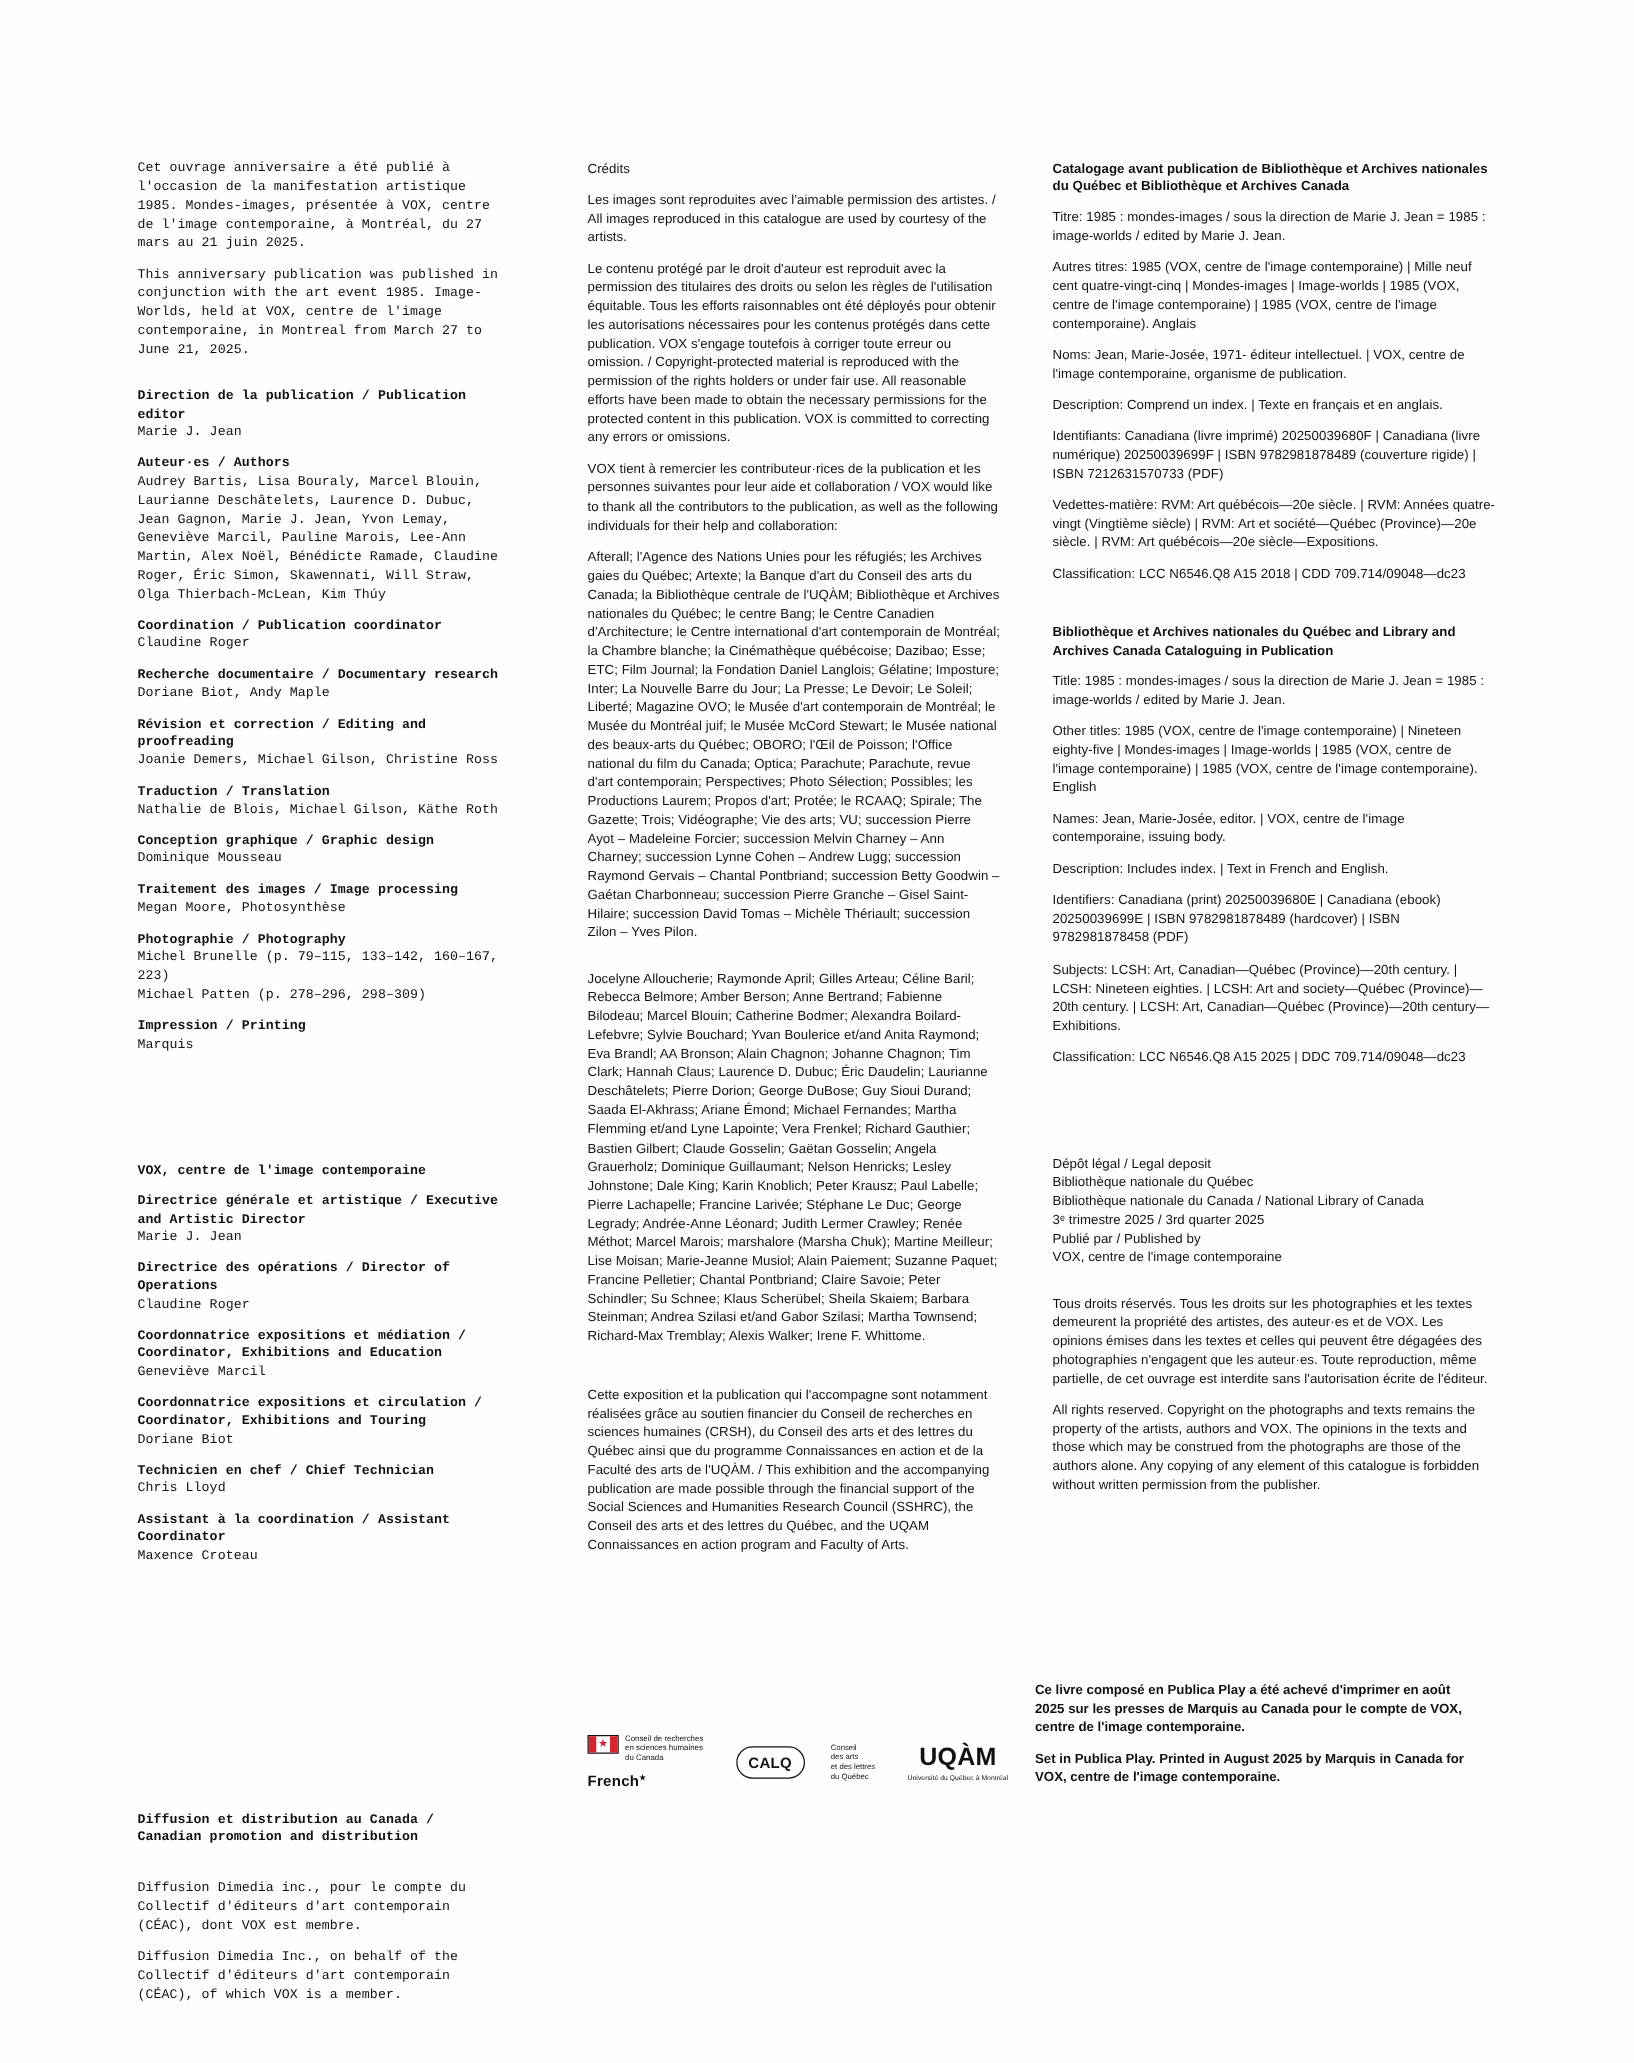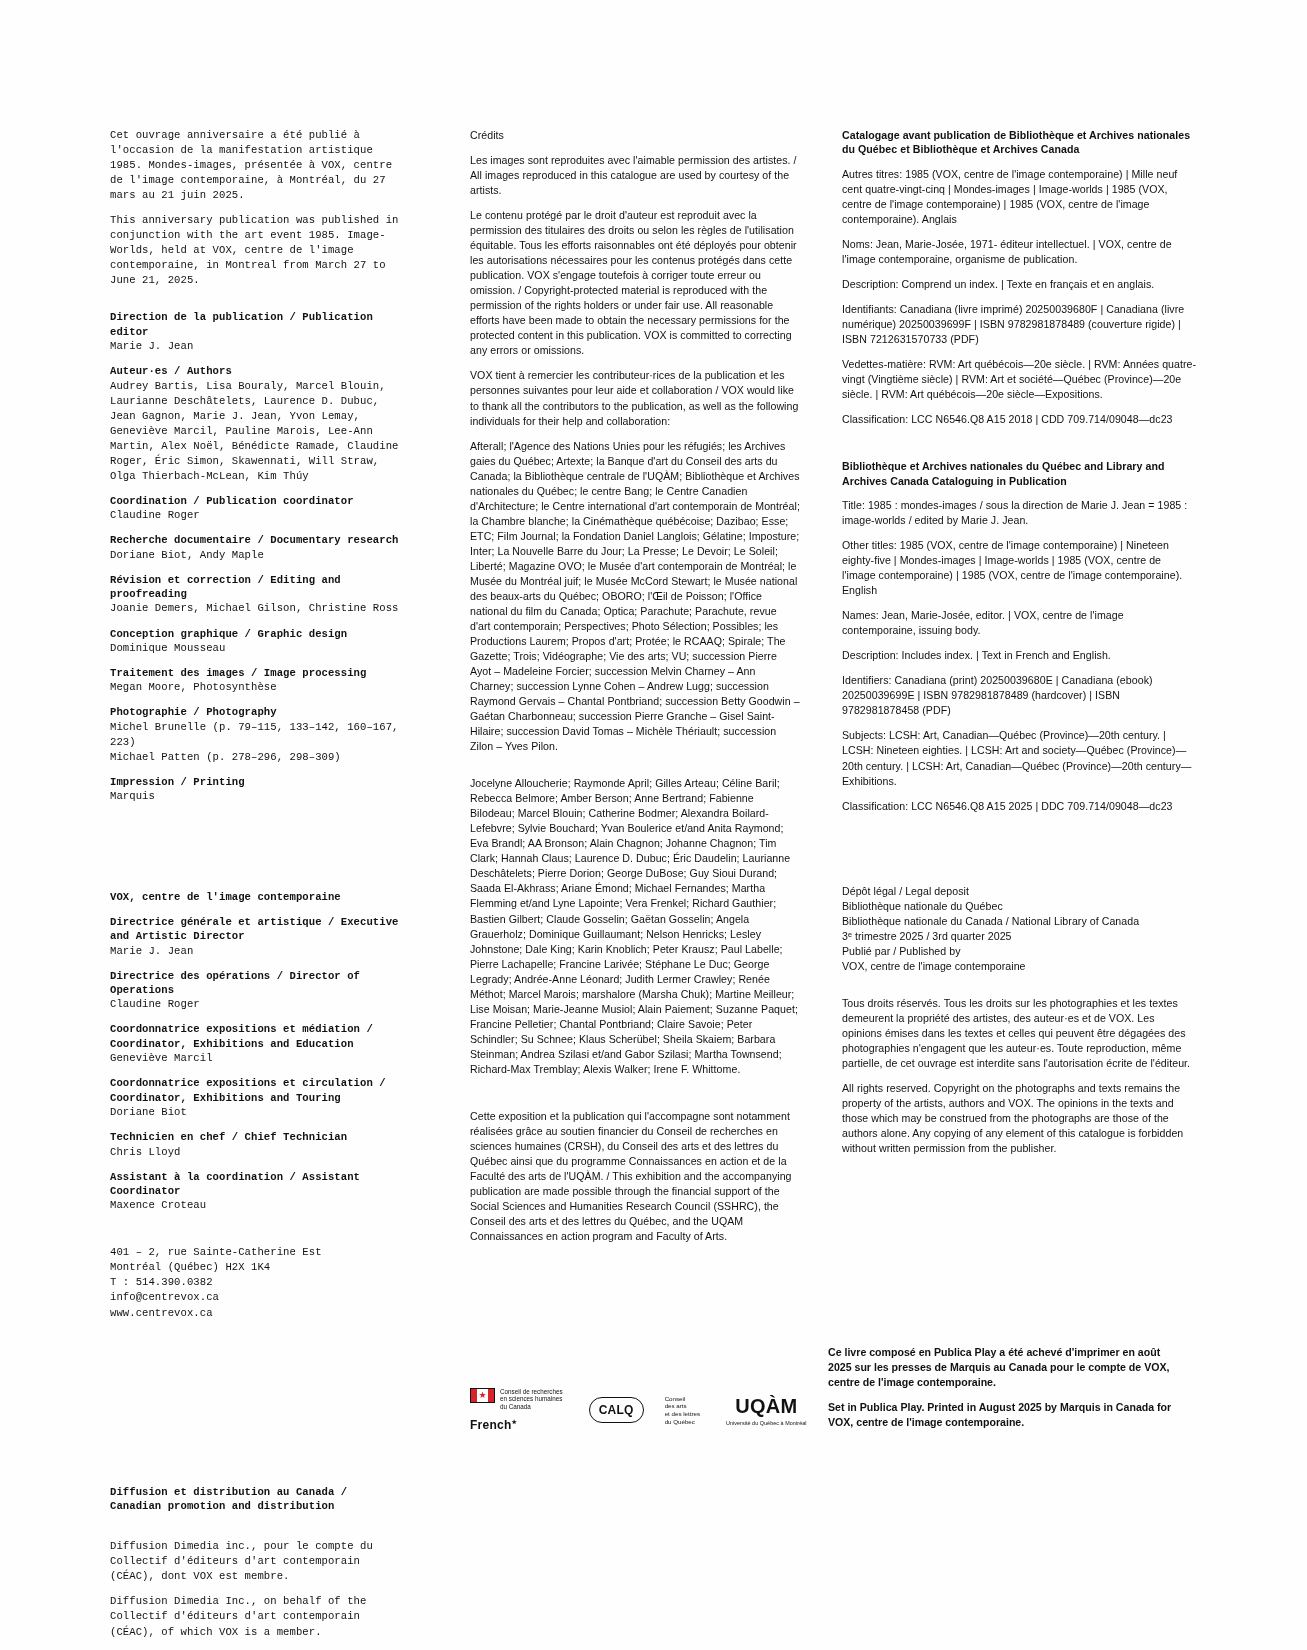--- a/index.html
+++ b/index.html
@@ -171,20 +171,24 @@
       </div>
       <div class="blk">
         <div class="hd">Recherche documentaire / Documentary research</div>
         <div>Doriane Biot, Andy Maple</div>
       </div>
       <div class="blk">
         <div class="hd">Révision et correction / Editing and proofreading</div>
         <div>Joanie Demers, Michael Gilson, Christine Ross</div>
       </div>
       <div class="blk">
+        <div class="hd">Traduction / Translation</div>
+        <div>Nathalie de Blois, Michael Gilson, Käthe Roth</div>
+      </div>
+      <div class="blk">
         <div class="hd">Conception graphique / Graphic design</div>
         <div>Dominique Mousseau</div>
       </div>
       <div class="blk">
         <div class="hd">Traitement des images / Image processing</div>
         <div>Megan Moore, Photosynthèse</div>
       </div>
       <div class="blk">
         <div class="hd">Photographie / Photography</div>
         <div style="white-space: pre-line;">Michel Brunelle (p. 79–115, 133–142, 160–167, 223)
@@ -220,25 +224,20 @@
         <div class="hd">Technicien en chef / Chief Technician</div>
         <div>Chris Lloyd</div>
       </div>
       <div class="blk">
         <div class="hd">Assistant à la coordination / Assistant Coordinator</div>
         <div>Maxence Croteau</div>
       </div>
 
       <div class="mid-gap"></div>
 
-      <div style="white-space: pre-line;">401 – 2, rue Sainte-Catherine Est
-Montréal (Québec) H2X 1K4
-T : 514.390.0382
-info@centrevox.ca
-www.centrevox.ca</div>
 
       <div class="big-gap"></div>
       <div class="big-gap"></div>
       <div class="big-gap"></div>
       <div class="big-gap"></div>
       <div class="sm-gap"></div>
 
       <div class="hd" style="white-space: pre-line; margin-bottom:26px;">Diffusion et distribution au Canada /
 Canadian promotion and distribution</div>
       <p>Diffusion Dimedia inc., pour le compte du Collectif d'éditeurs d'art contemporain (CÉAC), dont VOX est membre.</p>
@@ -252,20 +251,21 @@
       <p>VOX tient à remercier les contributeur·rices de la publication et les personnes suivantes pour leur aide et collaboration / VOX would like to thank all the contributors to the publication, as well as the following individuals for their help and collaboration:</p>
       <p>Afterall; l'Agence des Nations Unies pour les réfugiés; les Archives gaies du Québec; Artexte; la Banque d'art du Conseil des arts du Canada; la Bibliothèque centrale de l'UQÀM; Bibliothèque et Archives nationales du Québec; le centre Bang; le Centre Canadien d'Architecture; le Centre international d'art contemporain de Montréal; la Chambre blanche; la Cinémathèque québécoise; Dazibao; Esse; ETC; Film Journal; la Fondation Daniel Langlois; Gélatine; Imposture; Inter; La Nouvelle Barre du Jour; La Presse; Le Devoir; Le Soleil; Liberté; Magazine OVO; le Musée d'art contemporain de Montréal; le Musée du Montréal juif; le Musée McCord Stewart; le Musée national des beaux-arts du Québec; OBORO; l'Œil de Poisson; l'Office national du film du Canada; Optica; Parachute; Parachute, revue d'art contemporain; Perspectives; Photo Sélection; Possibles; les Productions Laurem; Propos d'art; Protée; le RCAAQ; Spirale; The Gazette; Trois; Vidéographe; Vie des arts; VU; succession Pierre Ayot – Madeleine Forcier; succession Melvin Charney – Ann Charney; succession Lynne Cohen – Andrew Lugg; succession Raymond Gervais – Chantal Pontbriand; succession Betty Goodwin – Gaétan Charbonneau; succession Pierre Granche – Gisel Saint-Hilaire; succession David Tomas – Michèle Thériault; succession Zilon – Yves Pilon.</p>
       <div class="sm-gap"></div>
       <p>Jocelyne Alloucherie; Raymonde April; Gilles Arteau; Céline Baril; Rebecca Belmore; Amber Berson; Anne Bertrand; Fabienne Bilodeau; Marcel Blouin; Catherine Bodmer; Alexandra Boilard-Lefebvre; Sylvie Bouchard; Yvan Boulerice et/and Anita Raymond; Eva Brandl; AA Bronson; Alain Chagnon; Johanne Chagnon; Tim Clark; Hannah Claus; Laurence D. Dubuc; Éric Daudelin; Laurianne Deschâtelets; Pierre Dorion; George DuBose; Guy Sioui Durand; Saada El-Akhrass; Ariane Émond; Michael Fernandes; Martha Flemming et/and Lyne Lapointe; Vera Frenkel; Richard Gauthier; Bastien Gilbert; Claude Gosselin; Gaëtan Gosselin; Angela Grauerholz; Dominique Guillaumant; Nelson Henricks; Lesley Johnstone; Dale King; Karin Knoblich; Peter Krausz; Paul Labelle; Pierre Lachapelle; Francine Larivée; Stéphane Le Duc; George Legrady; Andrée-Anne Léonard; Judith Lermer Crawley; Renée Méthot; Marcel Marois; marshalore (Marsha Chuk); Martine Meilleur; Lise Moisan; Marie-Jeanne Musiol; Alain Paiement; Suzanne Paquet; Francine Pelletier; Chantal Pontbriand; Claire Savoie; Peter Schindler; Su Schnee; Klaus Scherübel; Sheila Skaiem; Barbara Steinman; Andrea Szilasi et/and Gabor Szilasi; Martha Townsend; Richard-Max Tremblay; Alexis Walker; Irene F. Whittome.</p>
       <div class="mid-gap"></div>
       <p>Cette exposition et la publication qui l'accompagne sont notamment réalisées grâce au soutien financier du Conseil de recherches en sciences humaines (CRSH), du Conseil des arts et des lettres du Québec ainsi que du programme Connaissances en action et de la Faculté des arts de l'UQÀM. / This exhibition and the accompanying publication are made possible through the financial support of the Social Sciences and Humanities Research Council (SSHRC), the Conseil des arts et des lettres du Québec, and the UQAM Connaissances en action program and Faculty of Arts.</p>
     </div>
 
     <div class="col c3">
       <div class="sec-title">Catalogage avant publication de Bibliothèque et Archives nationales du Québec et Bibliothèque et Archives Canada</div>
+      <p>Titre: 1985 : mondes-images / sous la direction de Marie J. Jean = 1985 : image-worlds / edited by Marie J. Jean.</p>
       <p>Autres titres: 1985 (VOX, centre de l'image contemporaine) | Mille neuf cent quatre-vingt-cinq | Mondes-images | Image-worlds | 1985 (VOX, centre de l'image contemporaine) | 1985 (VOX, centre de l'image contemporaine). Anglais</p>
       <p>Noms: Jean, Marie-Josée, 1971- éditeur intellectuel. | VOX, centre de l'image contemporaine, organisme de publication.</p>
       <p>Description: Comprend un index. | Texte en français et en anglais.</p>
       <p>Identifiants: Canadiana (livre imprimé) 20250039680F | Canadiana (livre numérique) 20250039699F | ISBN 9782981878489 (couverture rigide) | ISBN 7212631570733 (PDF)</p>
       <p>Vedettes-matière: RVM: Art québécois—20e siècle. | RVM: Années quatre-vingt (Vingtième siècle) | RVM: Art et société—Québec (Province)—20e siècle. | RVM: Art québécois—20e siècle—Expositions.</p>
       <p>Classification: LCC N6546.Q8 A15 2018 | CDD 709.714/09048—dc23</p>
 
       <div class="mid-gap"></div>
 
       <div class="sec-title">Bibliothèque et Archives nationales du Québec and Library and Archives Canada Cataloguing in Publication</div>

